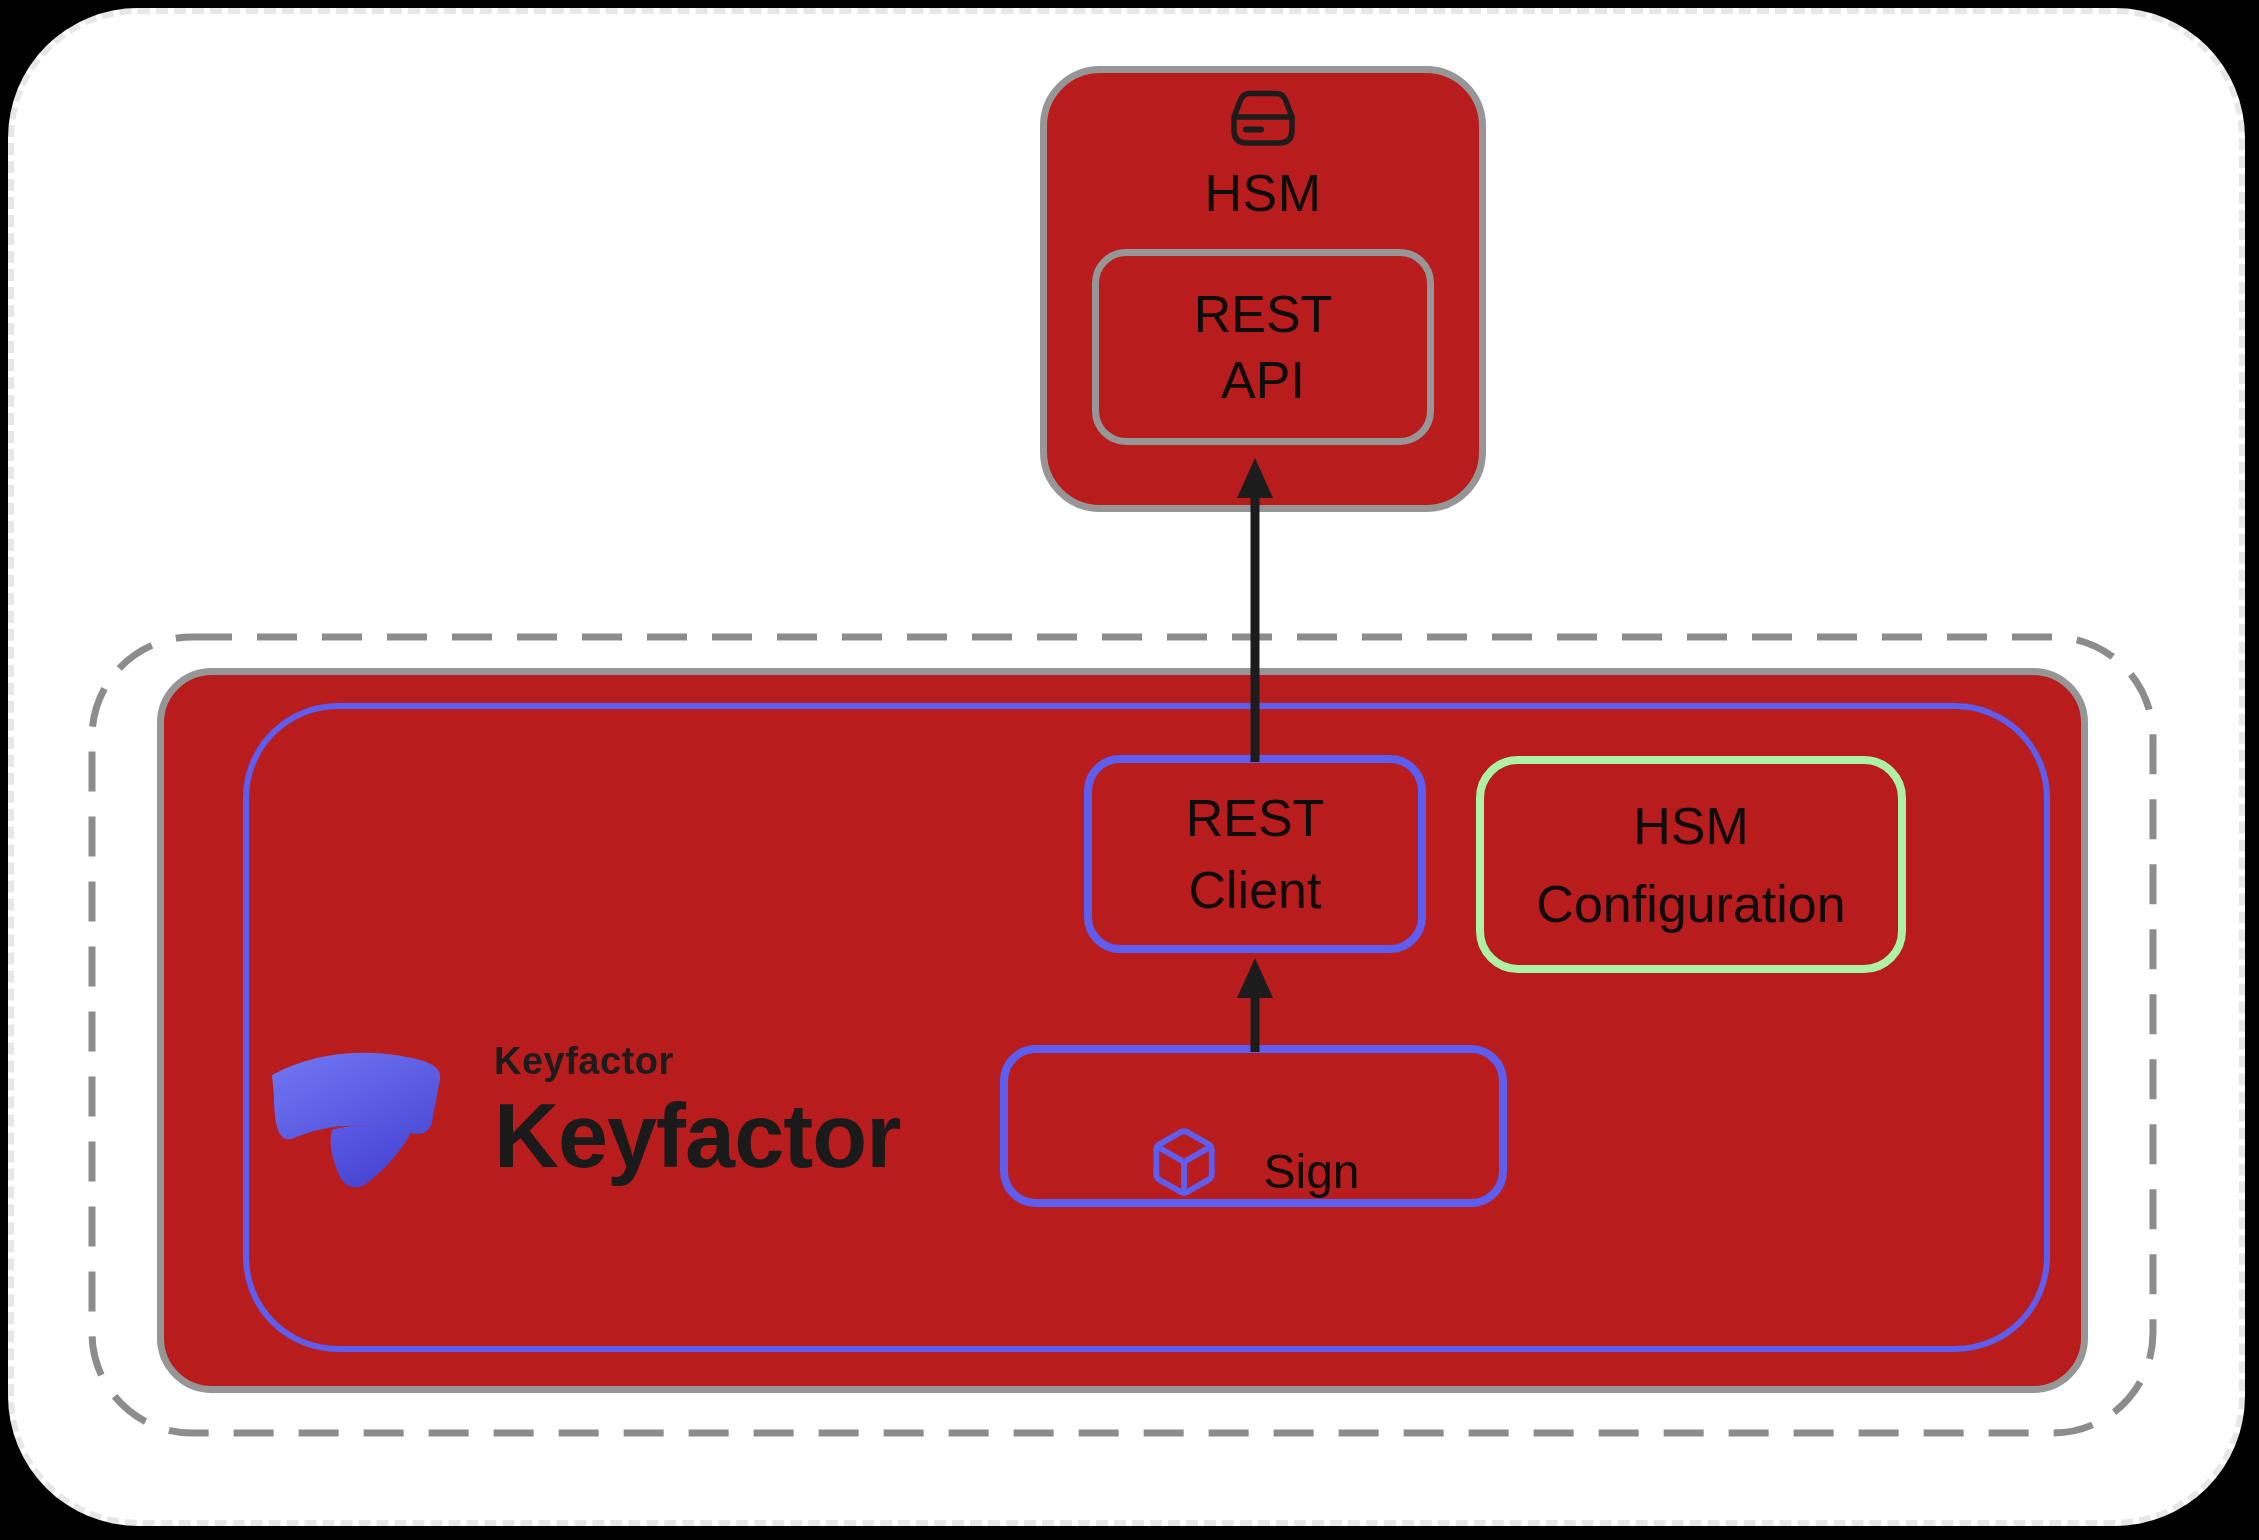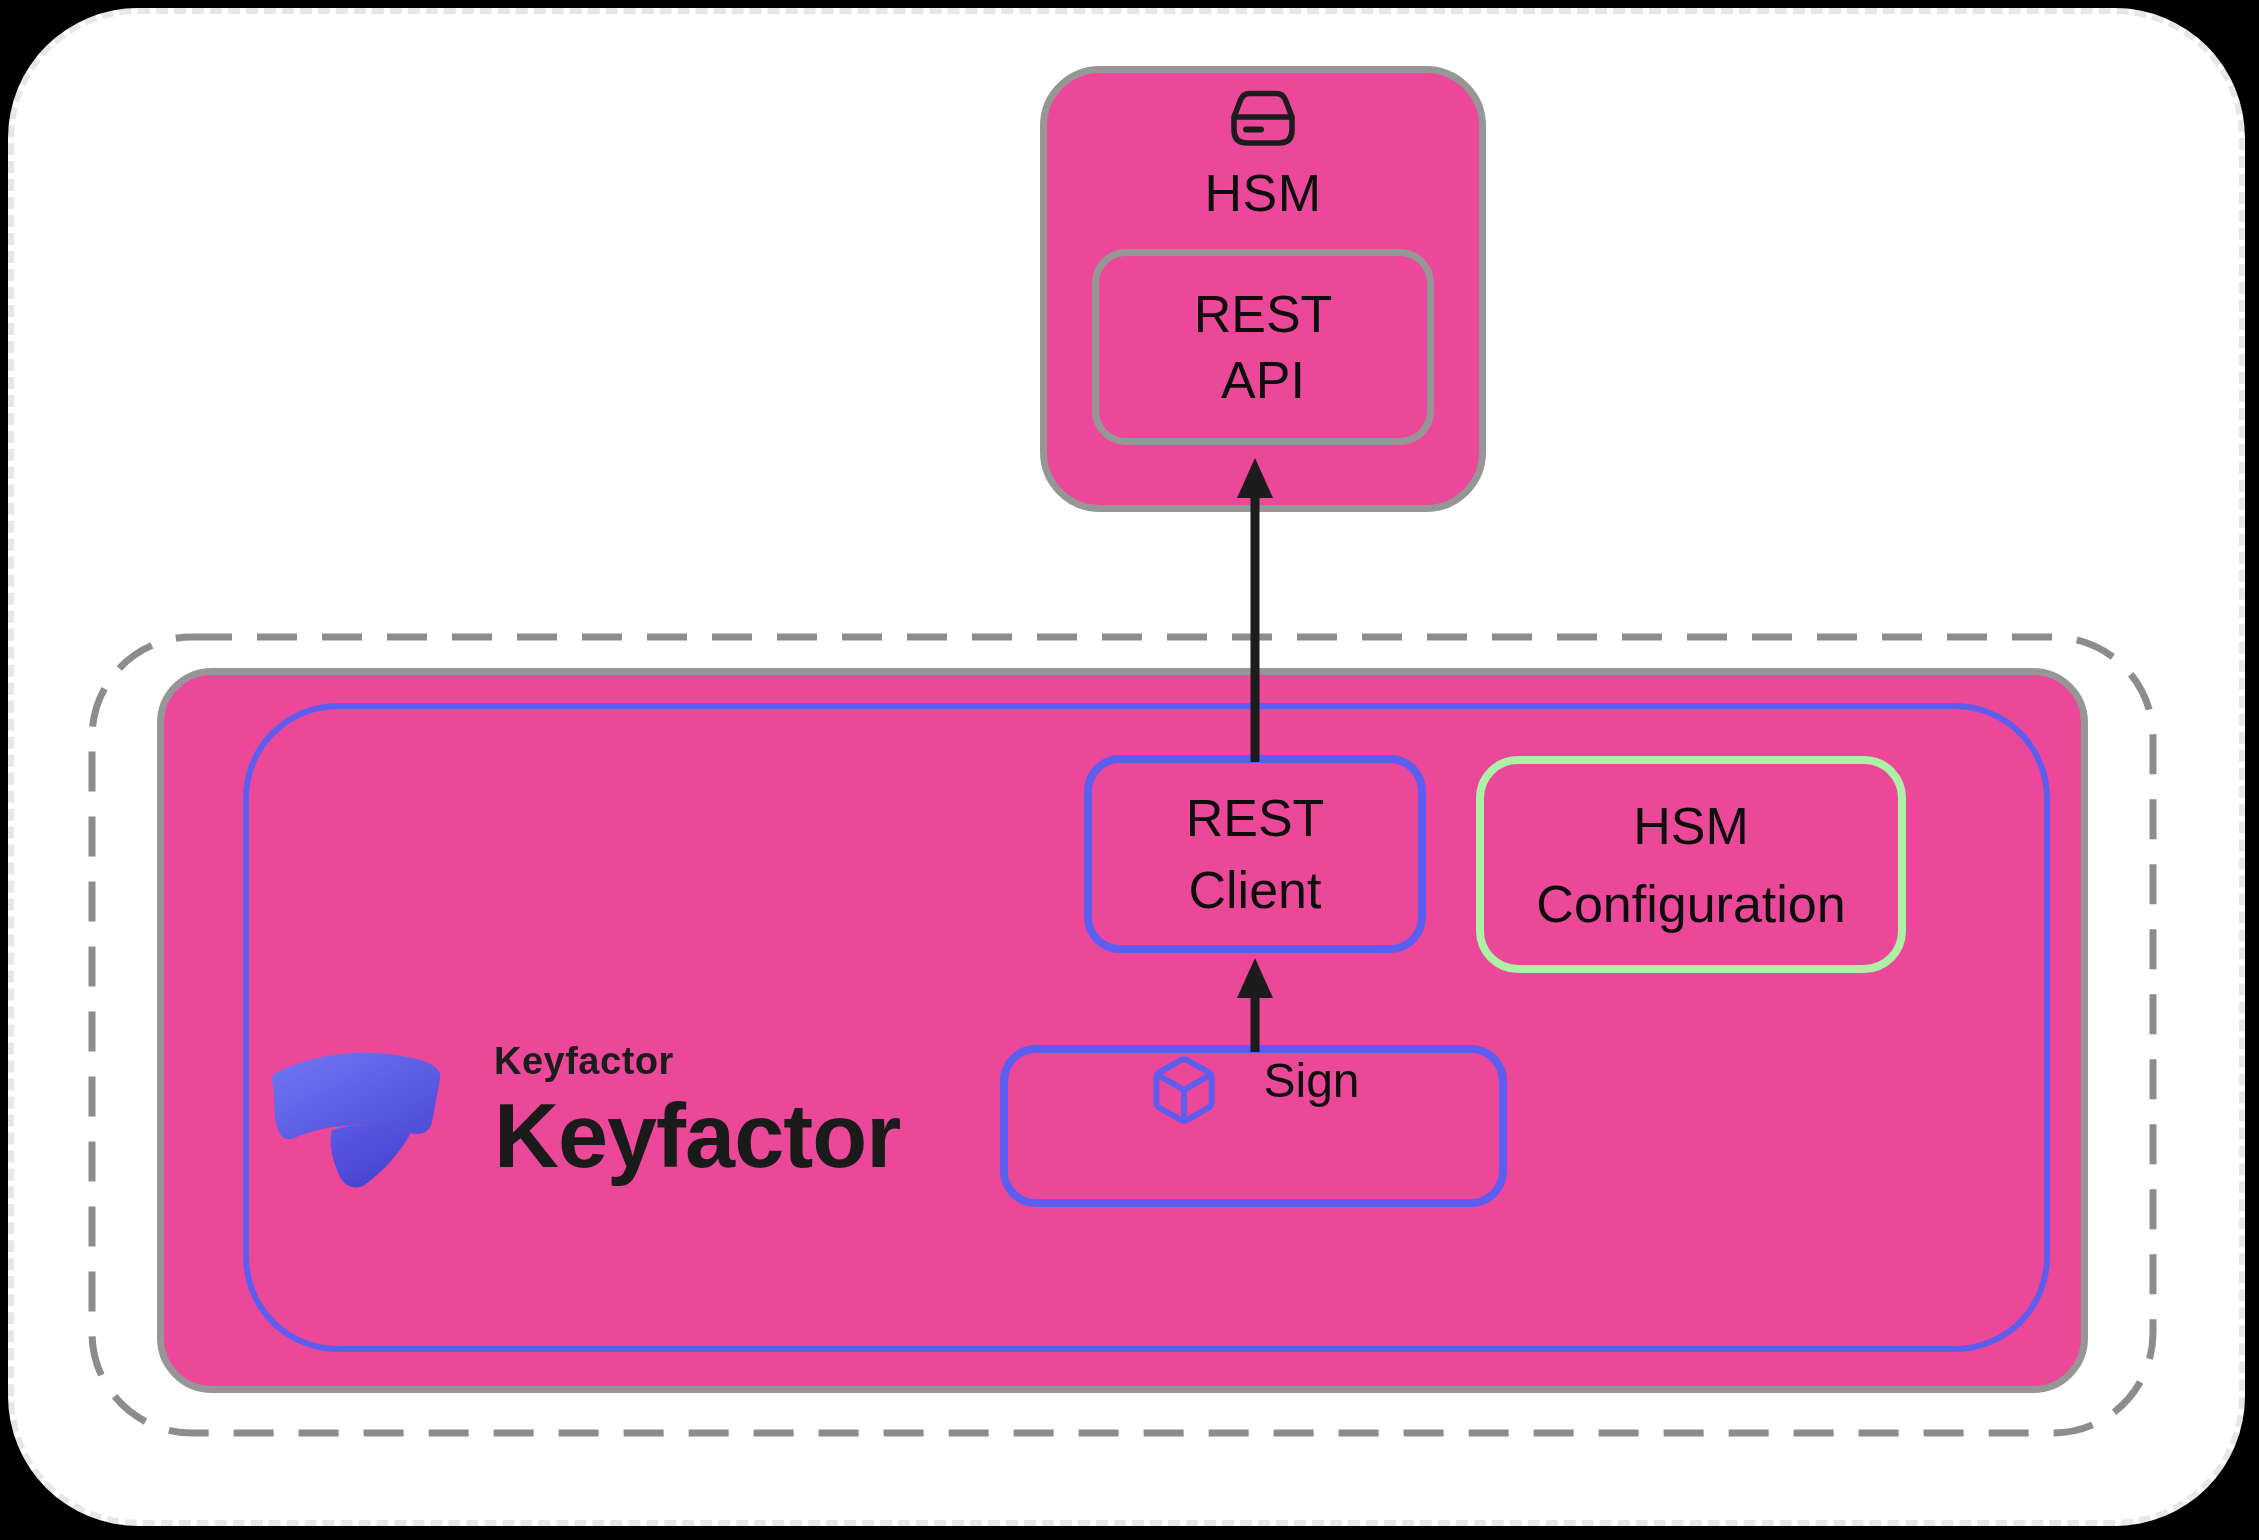--- a/index.html
+++ b/index.html
@@ -11,21 +11,21 @@
     overflow:hidden;
   }
   .card{
     position:absolute;
     left:8px;top:8px;width:2237px;height:1518px;
     background:#ffffff;
     border:6px dashed #e7e7e7;
     border-radius:130px;
     box-sizing:border-box;
   }
-  .box{position:absolute;box-sizing:border-box;background:#ec4899;}
+  .box{position:absolute;box-sizing:border-box;background:#b91c1c;}
   
   .hsm-box{
     left:1040px;top:66px;width:446px;height:446px;
     border:7px solid #969696;border-radius:60px;
     display:flex;flex-direction:column;align-items:center;
   }
   .hsm-title{
     margin-top:12px;
     font-size:52px;color:#0d0d0d;letter-spacing:0.5px;
   }
@@ -62,21 +62,21 @@
   .hsm-config-box{
     left:1476px;top:756px;width:430px;height:217px;
     border:8px solid #acf1a5;border-radius:42px;
     display:flex;flex-direction:column;align-items:center;justify-content:center;
     text-align:center;
   }
   .hsm-config-box .label-46{line-height:78px;}
   .sign-box{
     left:1000px;top:1045px;width:507px;height:162px;
     border:8px solid #5d5ef0;border-radius:36px;
-    display:flex;align-items:flex-start;justify-content:center;gap:42px;
+    display:flex;align-items:flex-end;justify-content:center;gap:42px;
   }
   .sign-label{font-size:48px;color:#0d0d0d;}
   
   .logo{position:absolute;left:270px;top:1040px;width:740px;height:190px;}
   .logo-mark{position:absolute;left:0px;top:8px;}
   .logo-text{position:absolute;left:224px;top:0px;}
   .logo-brand{
     font-size:38px;font-weight:600;color:#1c1c1c;letter-spacing:0.5px;
   }
   .logo-product{

